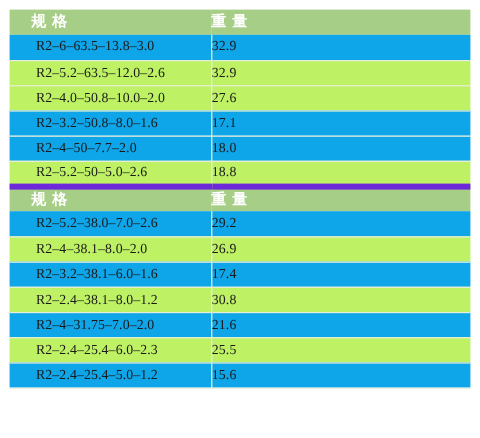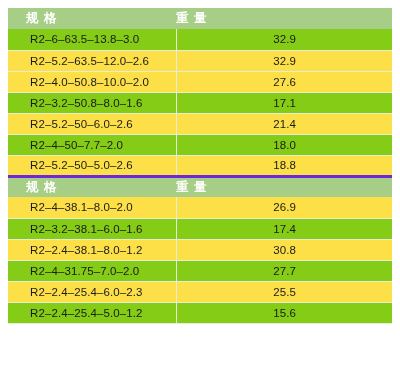--- a/index.html
+++ b/index.html
@@ -19,20 +19,21 @@
     overflow: hidden;
   }
   table.spec-table {
     position: absolute;
     left: 8px;
     top: 8px;
     width: 384px;
     border-collapse: collapse;
     table-layout: fixed;
     font-size: 11.5px;
+    font-family: Liberation Serif, serif;
   }
   table.spec-table col.col-spec { width: 168px; }
   table.spec-table col.col-weight { width: 216px; }
 
   tr.header-row td {
     background: #a7ce86;
     color: #ffffff;
     height: 21px;
     font-size: 12.5px;
     font-weight: bold;
@@ -57,26 +58,26 @@
     border-bottom: 1px solid #e6eed9;
     font-size: 11.5px;
     letter-spacing: 0.1px;
   }
   tr.data-row td.c-spec {
     text-align: left;
     padding-left: 22px;
     border-right: 1px solid #e6eed9;
   }
   tr.data-row td.c-weight {
-    text-align: right;
+    text-align: left;
     padding-right: 96px;
   }
-  tr.data-row.odd td { background: #84cc16; }
-  tr.data-row.even td { background: #fde047; }
-  tr.data-row.last-of-block td { border-bottom: 3px solid #6d28d9; }
+  tr.data-row.odd td { background: #0ea5e9; }
+  tr.data-row.even td { background: #bef264; }
+  tr.data-row.last-of-block td { border-bottom: 5px solid #6d28d9; }
 </style>
 </head>
 <body>
 
 <div id="root">
   <table class="spec-table">
     <colgroup>
       <col class="col-spec">
       <col class="col-weight">
     </colgroup>
@@ -94,51 +95,51 @@
           <td class="c-weight">32.9</td>
         </tr>
         <tr class="data-row even">
           <td class="c-spec">R2–4.0–50.8–10.0–2.0</td>
           <td class="c-weight">27.6</td>
         </tr>
         <tr class="data-row odd">
           <td class="c-spec">R2–3.2–50.8–8.0–1.6</td>
           <td class="c-weight">17.1</td>
         </tr>
-        <tr class="data-row even">
-          <td class="c-spec">R2–5.2–50–6.0–2.6</td>
-          <td class="c-weight">21.4</td>
-        </tr>
         <tr class="data-row odd">
           <td class="c-spec">R2–4–50–7.7–2.0</td>
           <td class="c-weight">18.0</td>
         </tr>
         <tr class="data-row even last-of-block">
           <td class="c-spec">R2–5.2–50–5.0–2.6</td>
           <td class="c-weight">18.8</td>
         </tr>
         <tr class="header-row">
           <td class="h-spec">规  格</td>
           <td class="h-weight">重  量</td>
+        </tr>
+        <tr class="data-row odd">
+          <td class="c-spec">R2–5.2–38.0–7.0–2.6</td>
+          <td class="c-weight">29.2</td>
         </tr>
         <tr class="data-row even">
           <td class="c-spec">R2–4–38.1–8.0–2.0</td>
           <td class="c-weight">26.9</td>
         </tr>
         <tr class="data-row odd">
           <td class="c-spec">R2–3.2–38.1–6.0–1.6</td>
           <td class="c-weight">17.4</td>
         </tr>
         <tr class="data-row even">
           <td class="c-spec">R2–2.4–38.1–8.0–1.2</td>
           <td class="c-weight">30.8</td>
         </tr>
         <tr class="data-row odd">
           <td class="c-spec">R2–4–31.75–7.0–2.0</td>
-          <td class="c-weight">27.7</td>
+          <td class="c-weight">21.6</td>
         </tr>
         <tr class="data-row even">
           <td class="c-spec">R2–2.4–25.4–6.0–2.3</td>
           <td class="c-weight">25.5</td>
         </tr>
         <tr class="data-row odd">
           <td class="c-spec">R2–2.4–25.4–5.0–1.2</td>
           <td class="c-weight">15.6</td>
         </tr>
       </tbody>

